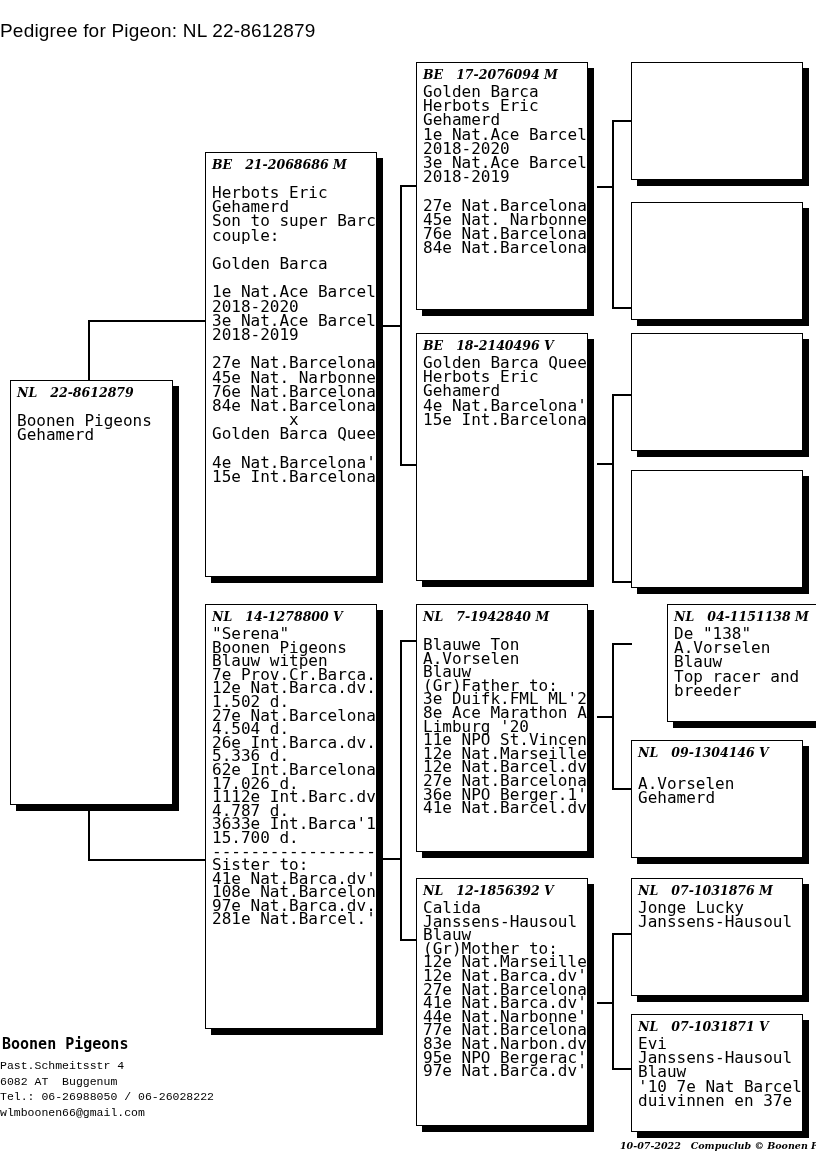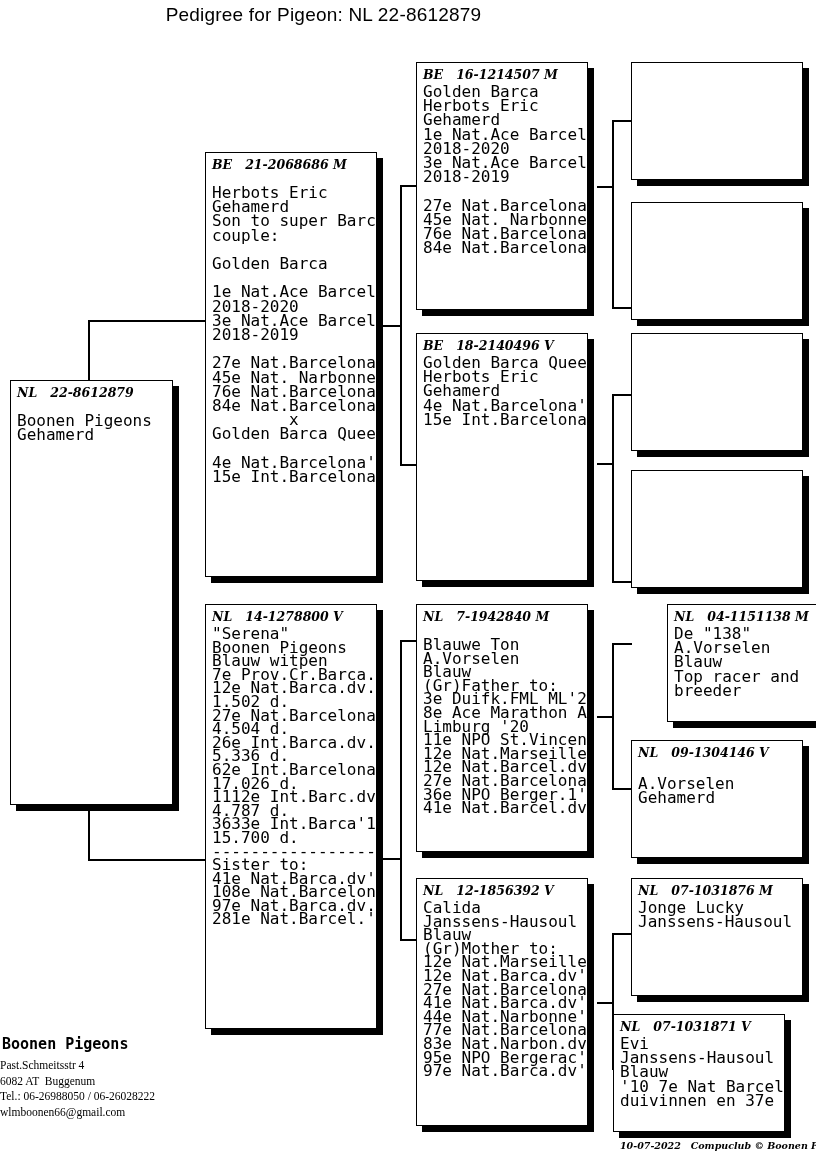--- a/index.html
+++ b/index.html
@@ -2,21 +2,21 @@
 <html><head>
 <meta charset="utf-8">
 <style>
   html,body{margin:0;padding:0;background:#ffffff;}
   body{
     width:816px;height:1172px;position:relative;overflow:hidden;
     font-family:"DejaVu Sans Mono","Liberation Mono",monospace;
     color:#000;
   }
   .title{
-    position:absolute;left:0;top:4px;width:647px;text-align:center;
+    position:absolute;left:0;top:20px;width:647px;text-align:left;
     font-family:"Liberation Sans","DejaVu Sans",sans-serif;
     font-size:19px;font-weight:400;letter-spacing:.2px;
   }
   
   .box{
     position:absolute;box-sizing:border-box;
     border:1.5px solid #000;background:#fff;
     box-shadow:6px 6px 0 0 #000;
     padding:4px 6px 3px 6px;
     overflow:hidden;
@@ -39,21 +39,21 @@
   .conn.h{height:1.5px;}
   .conn.v{width:1.5px;}
   
   .foot-name{
     position:absolute;left:2px;top:1035px;
     font-family:"DejaVu Sans Mono","Liberation Mono",monospace;
     font-size:15px;font-weight:bold;white-space:pre;
   }
   .foot-addr{
     position:absolute;left:0px;top:1058px;
-    font-family:Liberation Serif, serif;
+    font-family:Liberation Mono, monospace;
     font-size:11.5px;line-height:15.5px;white-space:pre;
   }
   .foot-right{
     position:absolute;left:620px;top:1140px;
     font-family:"DejaVu Serif","Liberation Serif",serif;
     font-style:italic;font-weight:bold;font-size:9.5px;white-space:pre;
   }
 </style>
 </head>
 <body>
@@ -145,21 +145,21 @@
 15.700 d.
 --------------------
 Sister to:
 41e Nat.Barca.dv'17
 108e Nat.Barcelon'17
 97e Nat.Barca.dv.'16
 281e Nat.Barcel.'16</div>
 </div>
 
 <div class="box" style="left:416px;top:62px;width:172px;height:248px;">
-  <div class="ring">BE   16-1214507 M</div>
+  <div class="ring">BE   17-2076094 M</div>
   <div class="lines" style="margin-top:2px;">Golden Barca
 Herbots Eric
 Gehamerd
 1e Nat.Ace Barcelona
 2018-2020
 3e Nat.Ace Barcelona
 2018-2019
 
 27e Nat.Barcelona'19
 45e Nat. Narbonne'17
@@ -245,21 +245,21 @@
 A.Vorselen
 Gehamerd</div>
 </div>
 
 <div class="box" style="left:631px;top:878px;width:172px;height:118px;">
   <div class="ring">NL   07-1031876 M</div>
   <div class="lines" style="margin-top:2px;">Jonge Lucky
 Janssens-Hausoul</div>
 </div>
 
-<div class="box" style="left:613px;top:1014px;width:172px;height:118px;">
+<div class="box" style="left:631px;top:1014px;width:172px;height:118px;">
   <div class="ring">NL   07-1031871 V</div>
   <div class="lines" style="margin-top:2px;">Evi
 Janssens-Hausoul
 Blauw
 '10 7e Nat Barcelona
 duivinnen en 37e Nat</div>
 </div>
 
 <div class="foot-name">Boonen Pigeons</div>
 <div class="foot-addr">Past.Schmeitsstr 4

